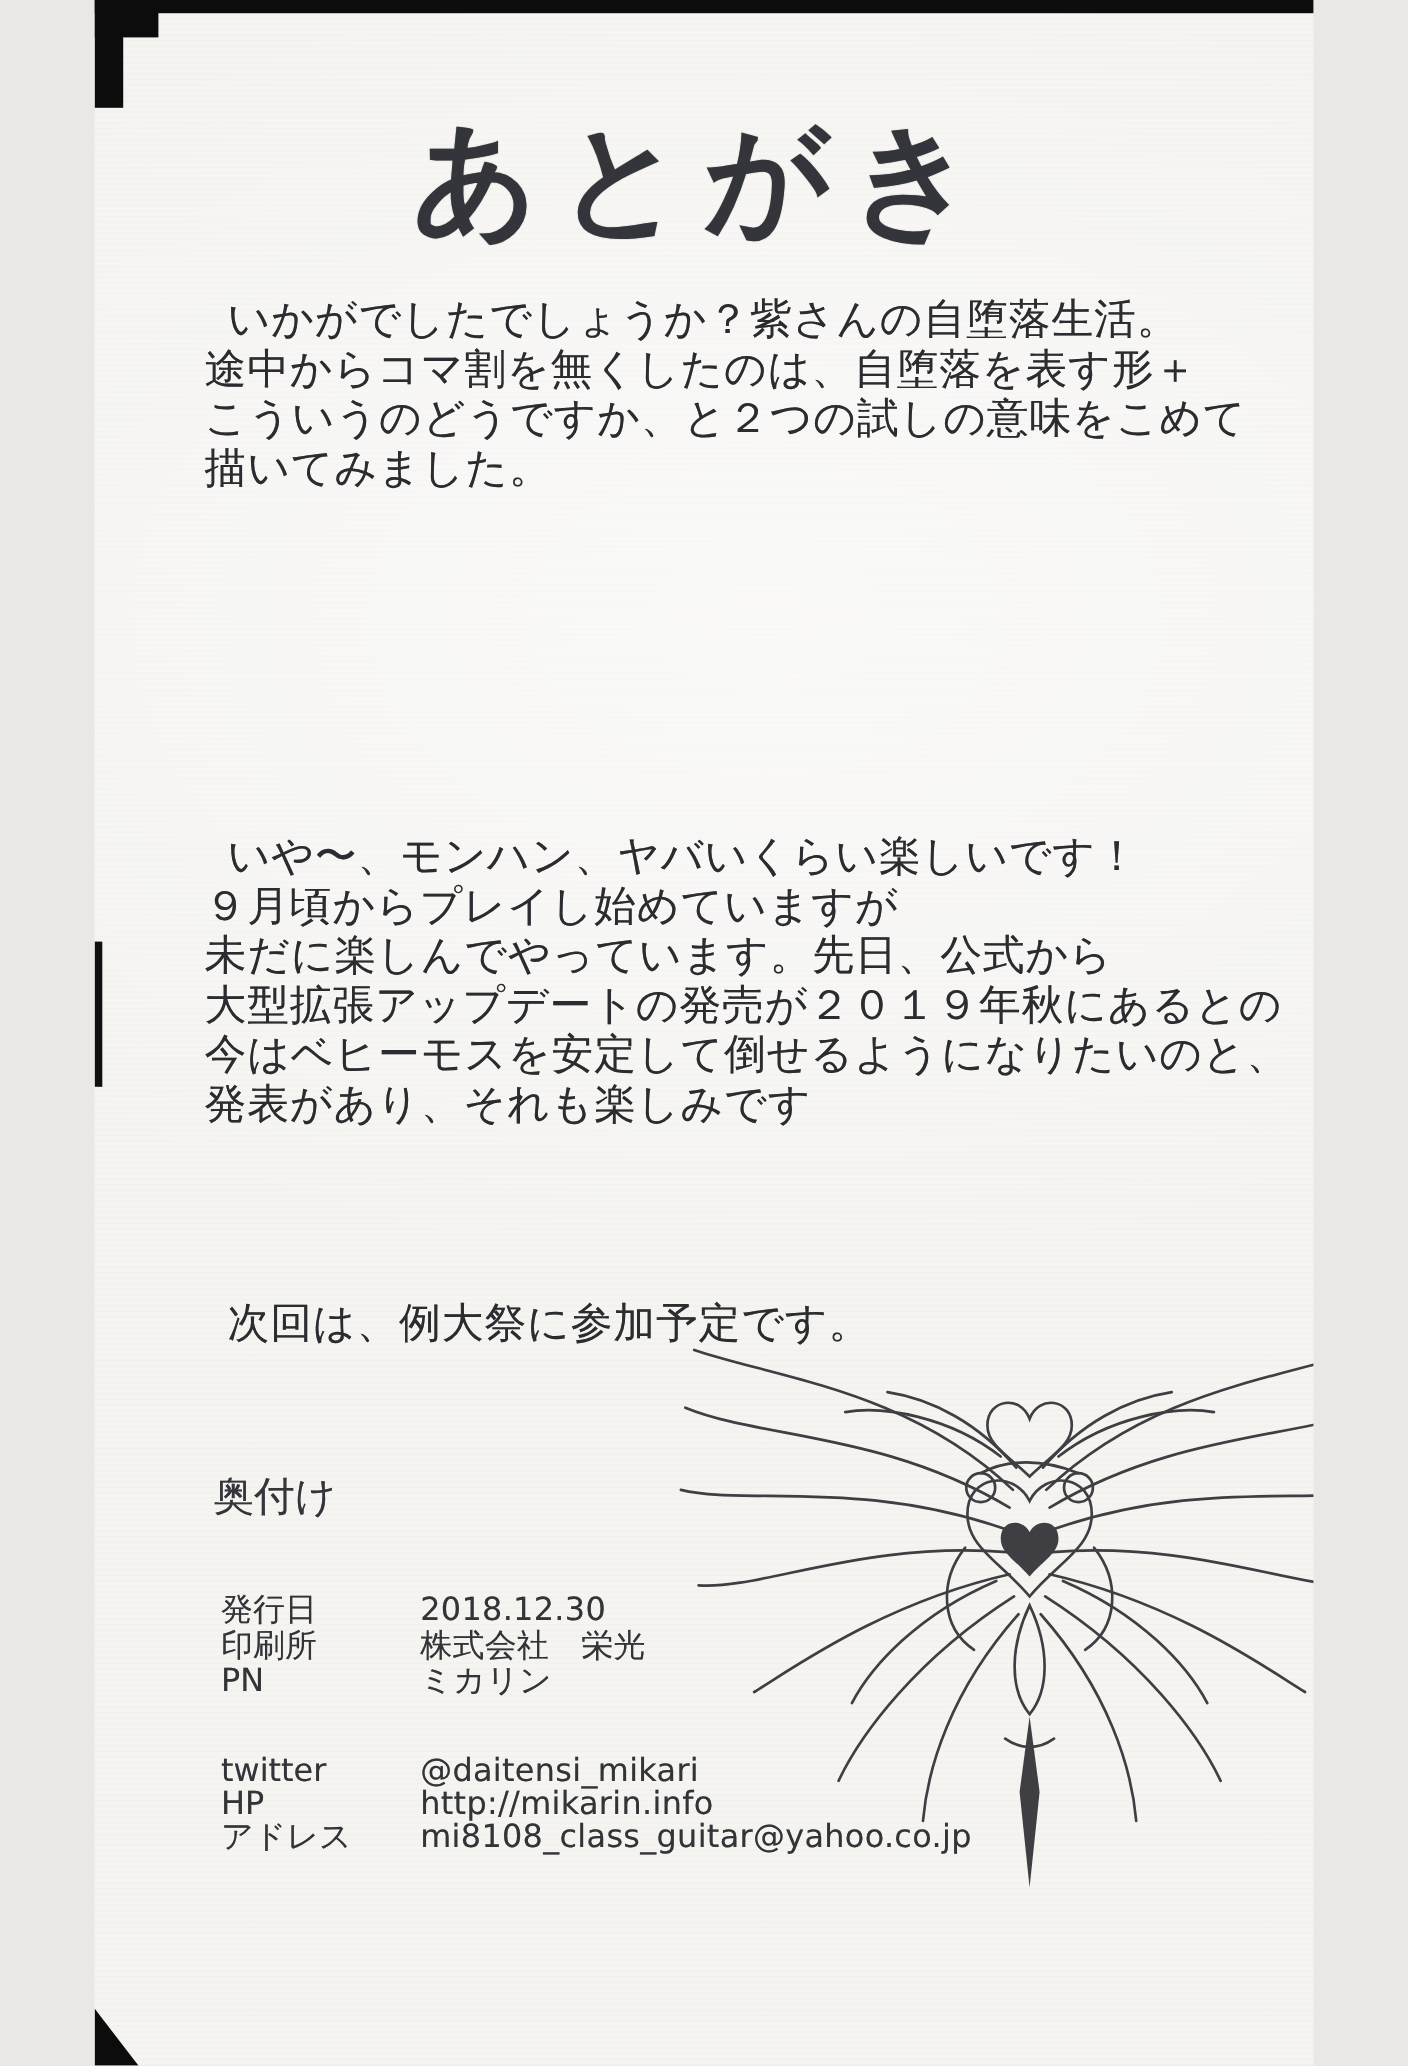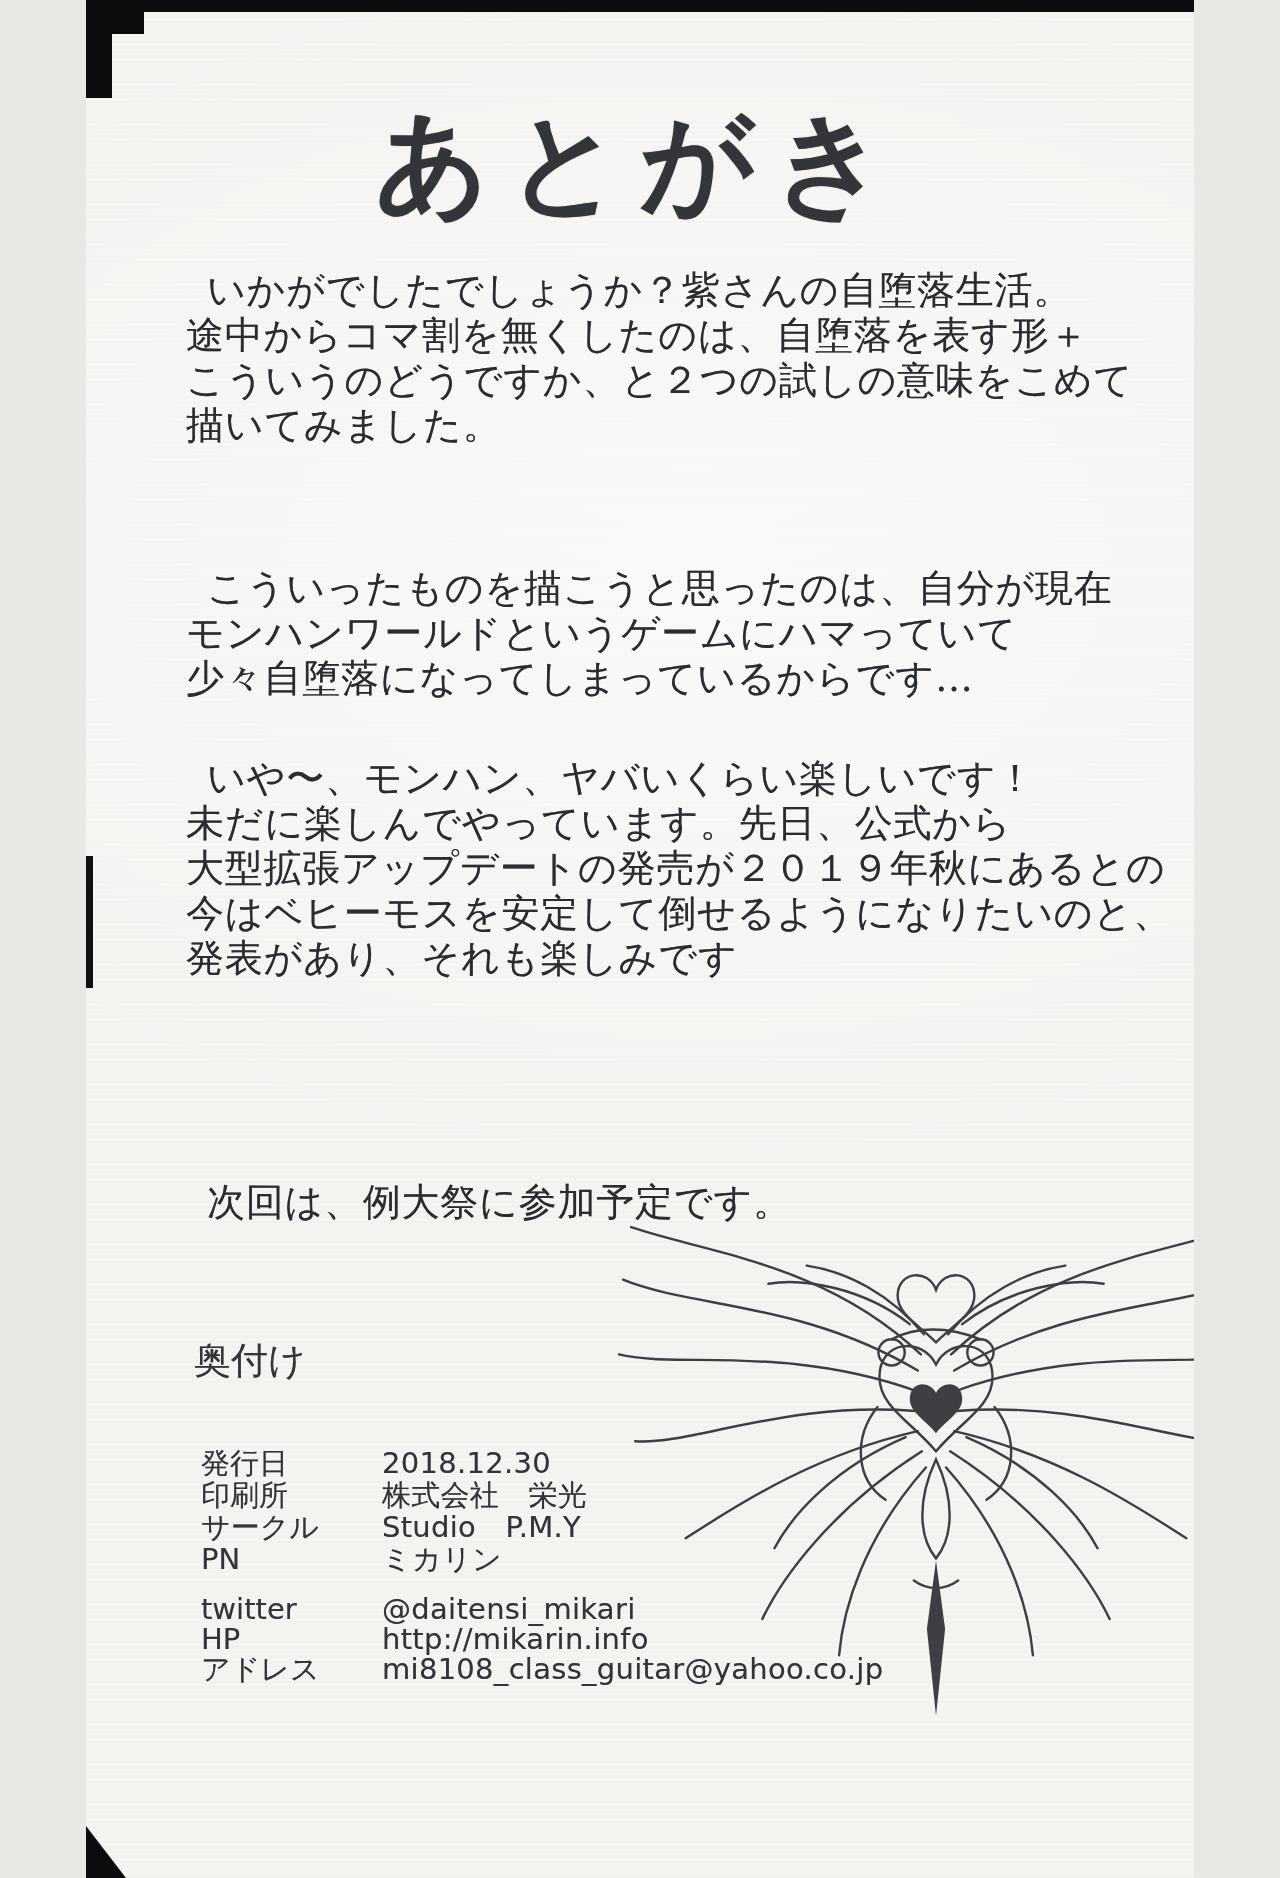--- a/index.html
+++ b/index.html
@@ -88,52 +88,44 @@
 
   <div class="title">あとがき</div>
 
   <div class="para p1">
     <div class="line indent">いかがでしたでしょうか？紫さんの自堕落生活。</div>
     <div class="line">途中からコマ割を無くしたのは、自堕落を表す形＋</div>
     <div class="line">こういうのどうですか、と２つの試しの意味をこめて</div>
     <div class="line">描いてみました。</div>
   </div>
 
-  <div class="para p2">
-    <div class="line indent">こういったものを描こうと思ったのは、自分が現在</div>
-    <div class="line">モンハンワールドというゲームにハマっていて</div>
-    <div class="line">少々自堕落になってしまっているからです…</div>
-  </div>
 
   <div class="para p3">
     <div class="line indent">いや〜、モンハン、ヤバいくらい楽しいです！</div>
+    <div class="line">９月頃からプレイし始めていますが</div>
     <div class="line">未だに楽しんでやっています。先日、公式から</div>
     <div class="line">大型拡張アップデートの発売が２０１９年秋にあるとの</div>
     <div class="line">今はベヒーモスを安定して倒せるようになりたいのと、</div>
     <div class="line">発表があり、それも楽しみです</div>
   </div>
 
   <div class="para p4">
     <div class="line indent">次回は、例大祭に参加予定です。</div>
   </div>
 
   <div class="colophon-heading">奥付け</div>
 
   <div class="colophon">
     <div class="row">
       <span class="label">発行日</span>
       <span class="value">2018.12.30</span>
     </div>
     <div class="row">
       <span class="label">印刷所</span>
       <span class="value">株式会社　栄光</span>
-    </div>
-    <div class="row">
-      <span class="label">サークル</span>
-      <span class="value">Studio　P.M.Y</span>
     </div>
     <div class="row">
       <span class="label">PN</span>
       <span class="value">ミカリン</span>
     </div>
   </div>
 
   <div class="contacts">
     <div class="row">
       <span class="label">twitter</span>

